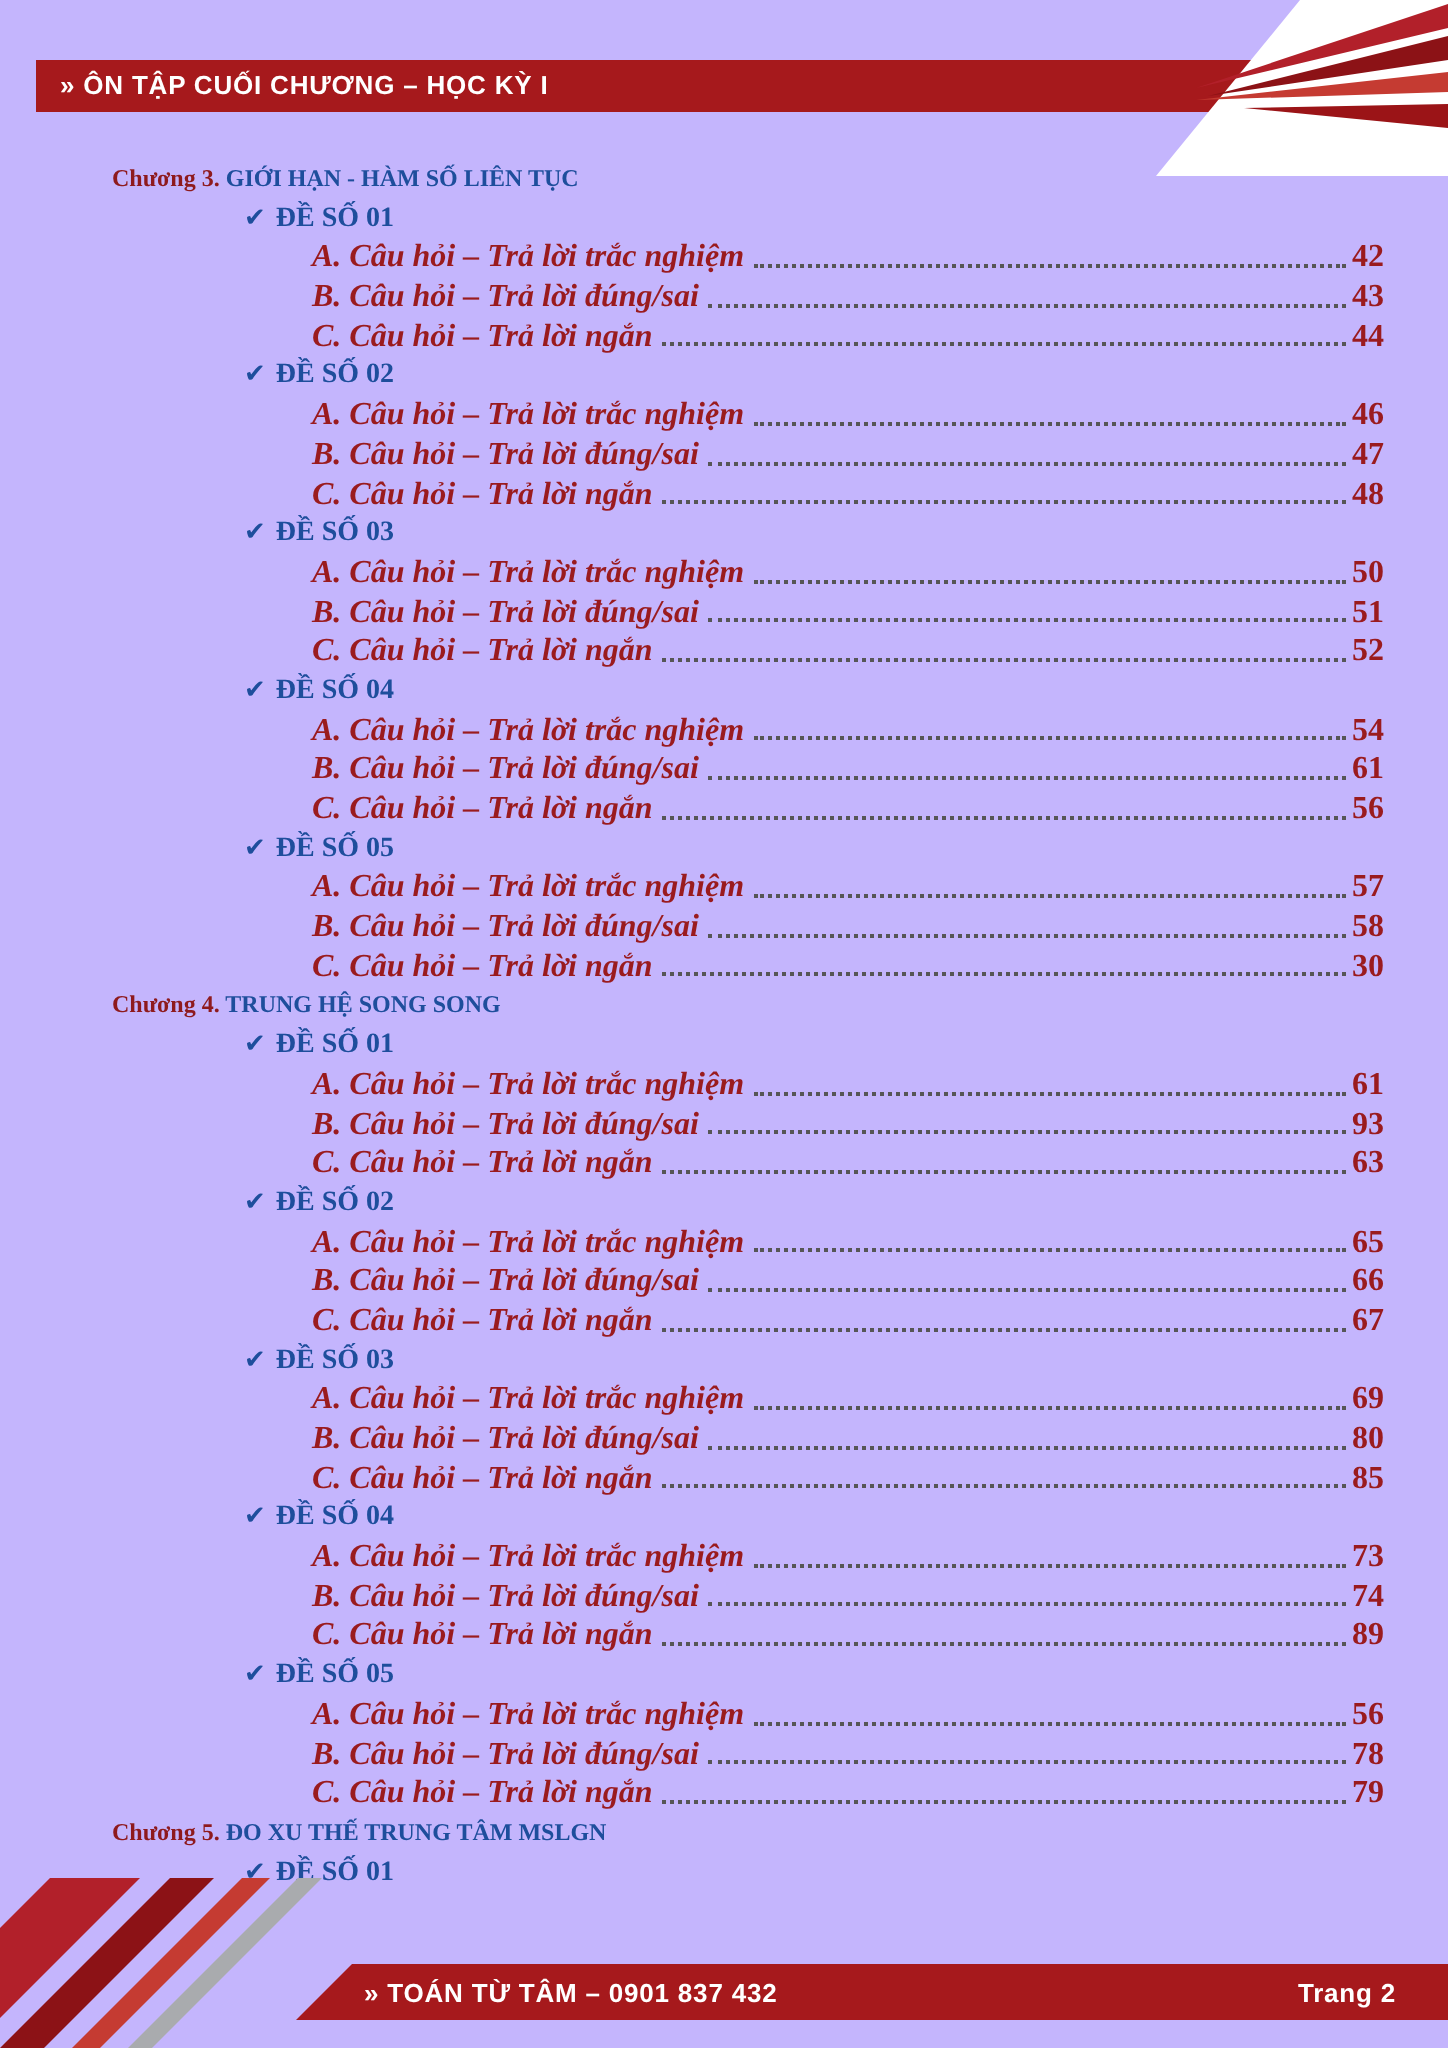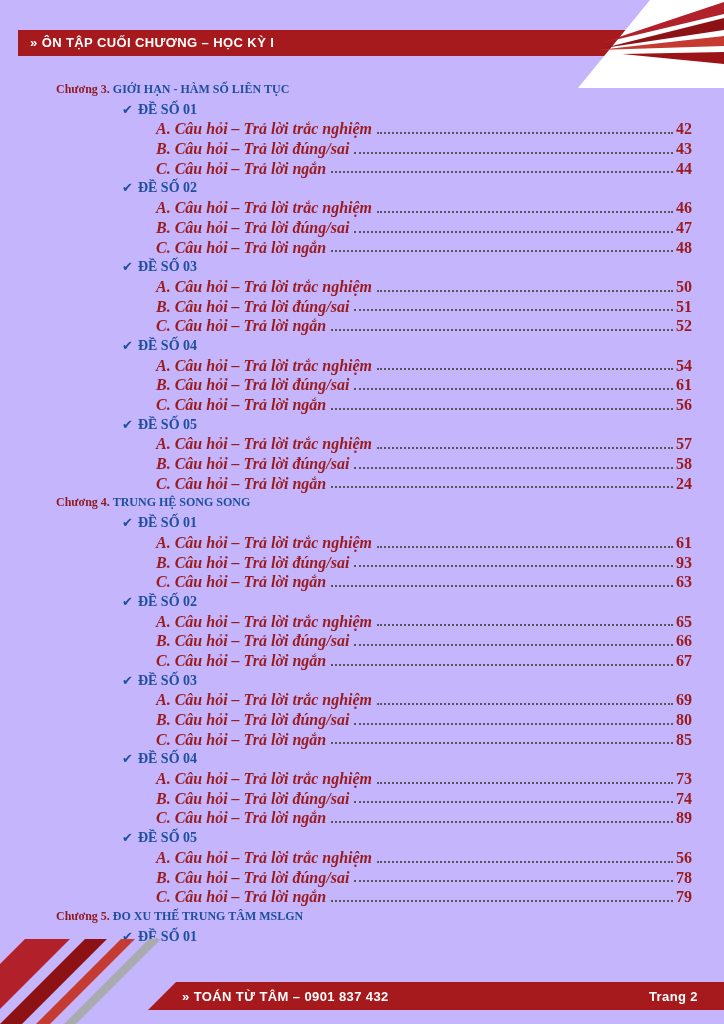--- a/index.html
+++ b/index.html
@@ -151,21 +151,21 @@
         <span class="page-num">57</span>
       </div>
       <div class="item-row">
         <span class="item-text">B. Câu hỏi – Trả lời đúng/sai</span>
         <span class="dots"></span>
         <span class="page-num">58</span>
       </div>
       <div class="item-row">
         <span class="item-text">C. Câu hỏi – Trả lời ngắn</span>
         <span class="dots"></span>
-        <span class="page-num">24</span>
+        <span class="page-num">30</span>
       </div>
       <div class="chapter-row"><span class="chapter-label">Chương 4.</span> <span class="chapter-title">TRUNG HỆ SONG SONG</span></div>
       <div class="set-row"><span class="check">✔</span><span class="set-title">ĐỀ SỐ 01</span></div>
       <div class="item-row">
         <span class="item-text">A. Câu hỏi – Trả lời trắc nghiệm</span>
         <span class="dots"></span>
         <span class="page-num">61</span>
       </div>
       <div class="item-row">
         <span class="item-text">B. Câu hỏi – Trả lời đúng/sai</span>

